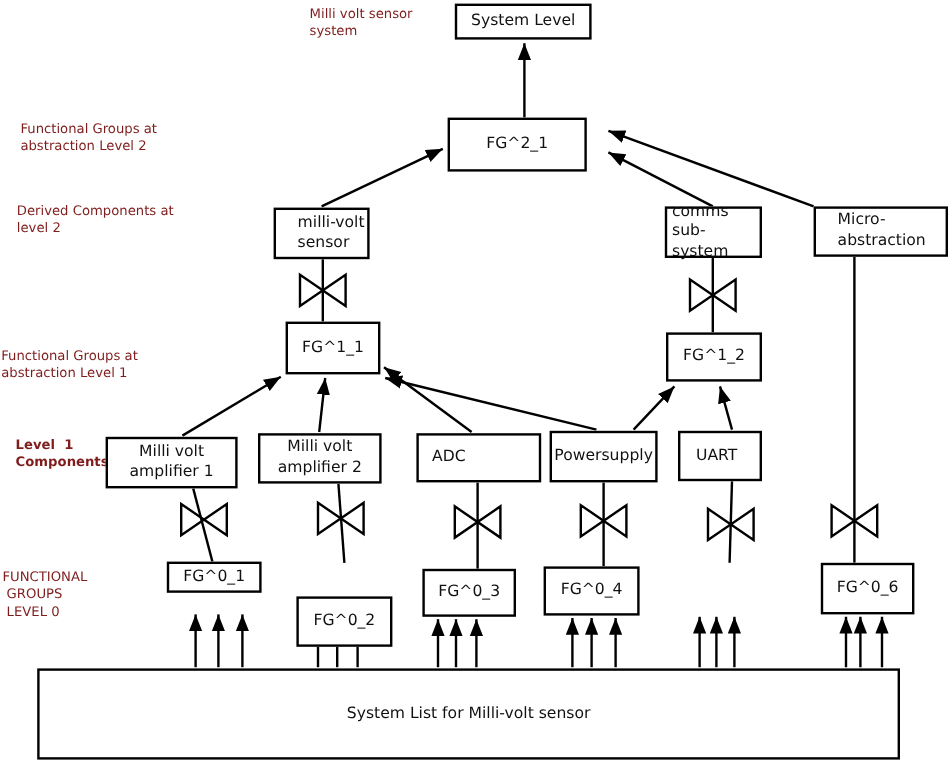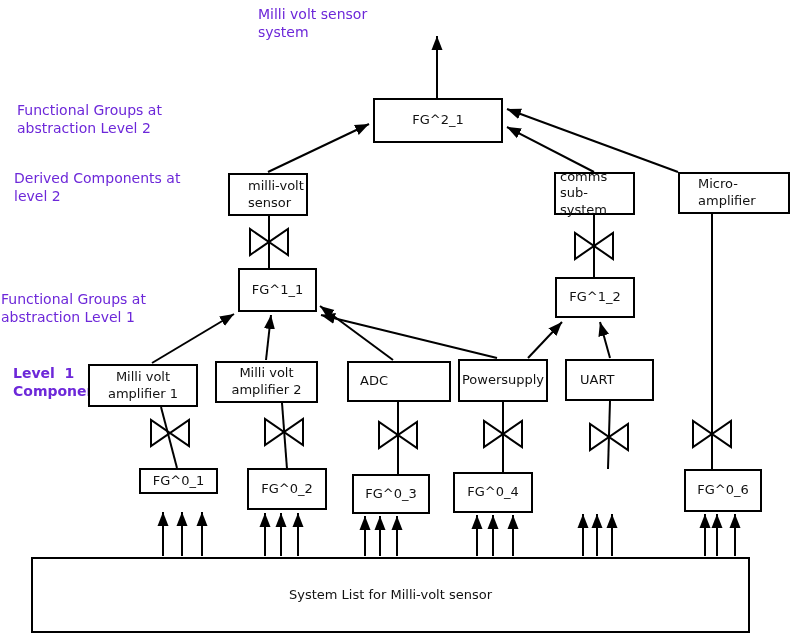--- a/index.html
+++ b/index.html
@@ -10,22 +10,22 @@
     overflow:hidden;
   }
   svg.wires { position:absolute; left:0; top:0; width:793px; height:638px; }
   .node {
     position:absolute; border:2px solid #000; background:#fff;
     display:flex; align-items:center; justify-content:center;
     font-size:13px; line-height:1.28; text-align:center; white-space:pre-wrap;
   }
   .node.left { justify-content:flex-start; text-align:left; }
   .ann {
-    position:absolute; font-size:14px; line-height:1.3;
-    white-space:pre-wrap; color:#6d28d9;
+    position:absolute; font-size:11px; line-height:1.3;
+    white-space:pre-wrap; color:#7f1d1d;
   }
 </style>
 </head>
 <body>
 
 <div class="canvas">
 
   <svg class="wires" viewBox="0 0 793 638" xmlns="http://www.w3.org/2000/svg">
     <defs>
       <marker id="arr" markerUnits="userSpaceOnUse" markerWidth="16" markerHeight="14" refX="14" refY="7" orient="auto">
@@ -96,42 +96,46 @@
   <div class="ann" style="left:258px; top:5px;">Milli volt sensor
 system</div>
   <div class="ann" style="left:17px;  top:101px;">Functional Groups at
 abstraction Level 2</div>
   <div class="ann" style="left:14px;  top:169px;">Derived Components at
 level 2</div>
   <div class="ann" style="left:1px;   top:290px;">Functional Groups at
 abstraction Level 1</div>
   <div class="ann" style="left:13px;   top:364px;font-weight:bold;">Level  1
 Components</div>
+  <div class="ann" style="left:2px;   top:474px;">FUNCTIONAL
+ GROUPS
+ LEVEL 0</div>
 
-  <div class="node" style="left:373px; top:98px;  width:130px; height:45px;">FG^2_1</div>
+  <div class="node" style="left:379px; top:3px;   width:114px; height:30px;">System Level</div>
+  <div class="node" style="left:373px; top:98px;  width:116px; height:45px;">FG^2_1</div>
 
   <div class="node left" style="left:554px; top:172px; width:81px;  height:43px; padding-left:4px;">comms
 sub-system</div>
   <div class="node left" style="left:228px; top:173px; width:80px;  height:43px; padding-left:18px;">milli-volt
 sensor</div>
   <div class="node left" style="left:678px; top:172px; width:112px; height:42px; padding-left:18px;">Micro-
-amplifier</div>
+abstraction</div>
 
   <div class="node" style="left:238px; top:268px; width:79px; height:44px;">FG^1_1</div>
   <div class="node" style="left:555px; top:277px; width:80px; height:41px;">FG^1_2</div>
 
   <div class="node" style="left:88px;  top:364px; width:110px; height:43px;">Milli volt
 amplifier 1</div>
   <div class="node" style="left:215px; top:361px; width:103px; height:42px;">Milli volt
 amplifier 2</div>
   <div class="node left" style="left:347px; top:361px; width:104px; height:41px; padding-left:11px;">ADC</div>
   <div class="node" style="left:458px; top:359px; width:90px;  height:43px;">Powersupply</div>
-  <div class="node left" style="left:565px; top:359px; width:89px;  height:42px; padding-left:13px;">UART</div>
+  <div class="node left" style="left:565px; top:359px; width:70px;  height:42px; padding-left:13px;">UART</div>
 
   <div class="node" style="left:139px; top:468px; width:79px; height:26px;">FG^0_1</div>
-  <div class="node" style="left:247px; top:468px; width:80px; height:42px;">FG^0_2</div>
+  <div class="node" style="left:247px; top:497px; width:80px; height:42px;">FG^0_2</div>
   <div class="node" style="left:352px; top:474px; width:78px; height:40px;">FG^0_3</div>
   <div class="node" style="left:453px; top:472px; width:80px; height:41px;">FG^0_4</div>
   <div class="node" style="left:684px; top:469px; width:78px; height:43px;">FG^0_6</div>
 
   <div class="node" style="left:31px; top:557px; width:719px; height:76px;">System List for Milli-volt sensor</div>
 
 </div>
 
 </body></html>

